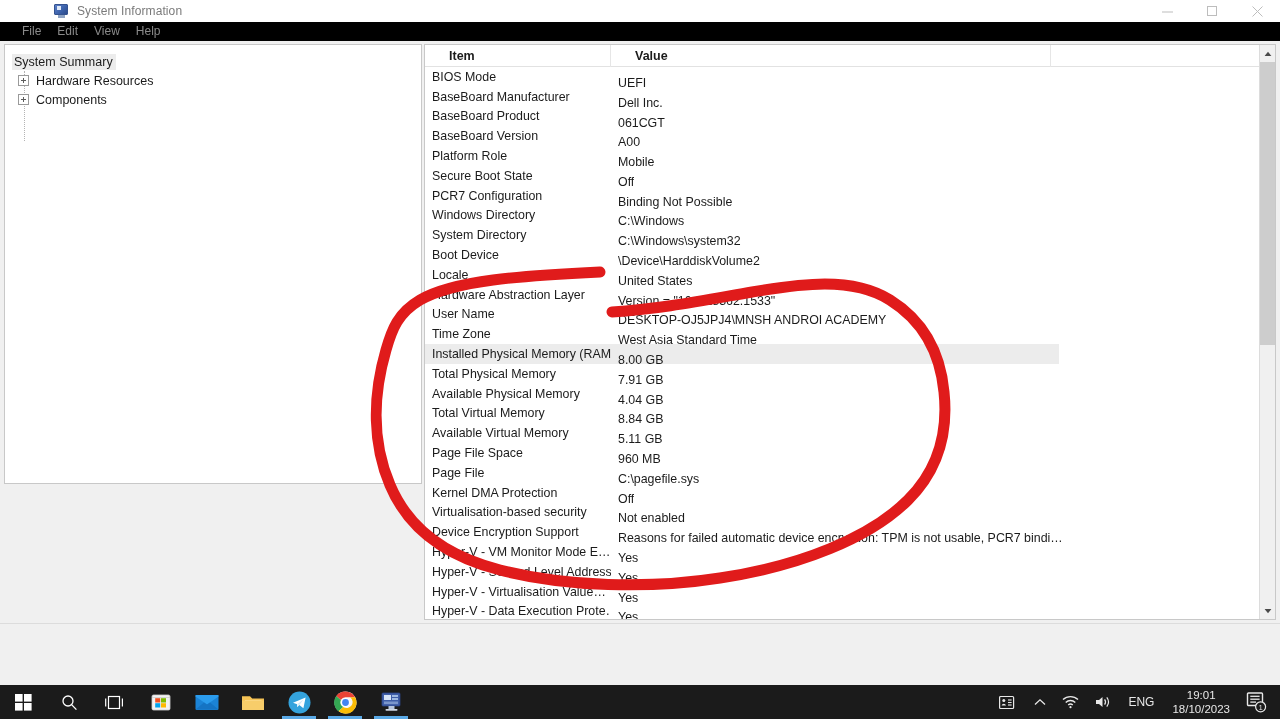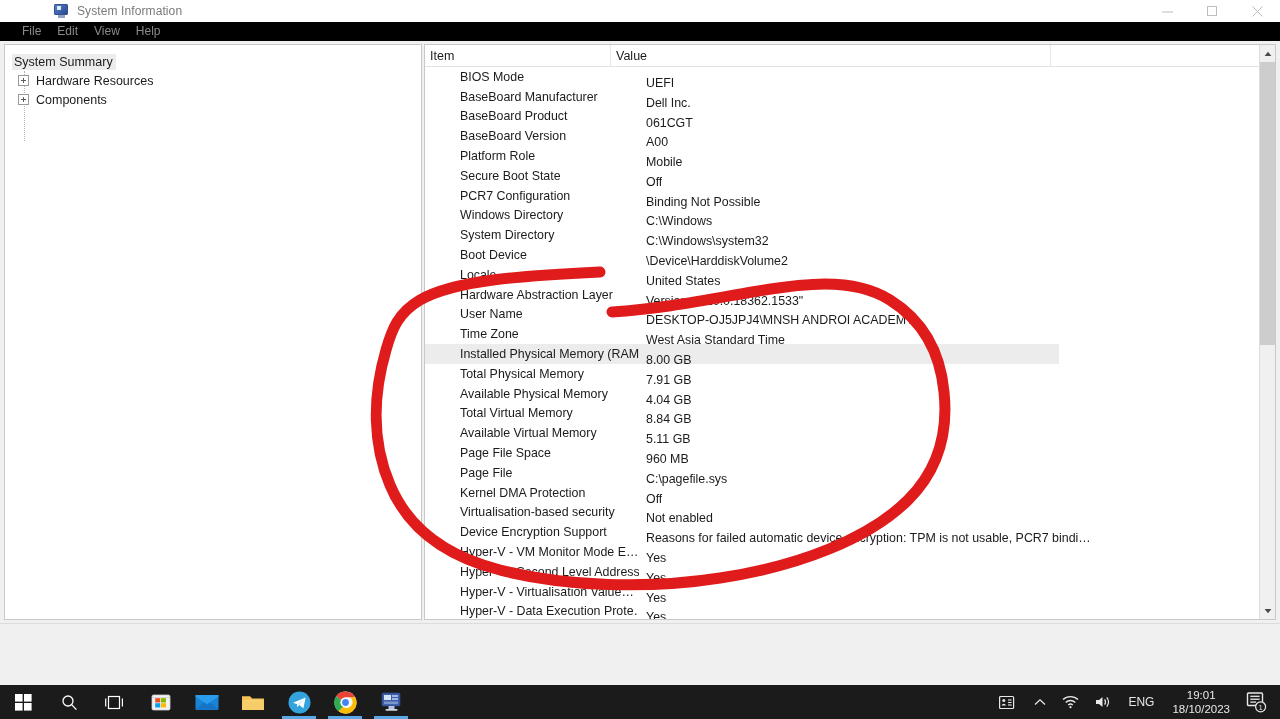--- a/index.html
+++ b/index.html
@@ -62,21 +62,21 @@
     font-size: 12px; color: #8a8a8a;
     padding: 1px 9px 2px 7px;
   }
 
   
   .body-area {
     position: absolute; left: 0; top: 41px; width: 1280px; height: 582px;
     background: #f0f0f0;
   }
   .tree-pane {
-    position: absolute; left: 4px; top: 3px; width: 418px; height: 576px;
+    position: absolute; left: 4px; top: 3px; width: 418px; height: 440px;
     background: #ffffff; border: 1px solid #c8c8c8;
     overflow: hidden;
   }
   .tree-root {
     font-size: 12.5px; color: #222;
     padding: 7px 0 0 0;
   }
   .tree-row {
     height: 19px; display: flex; align-items: center;
     padding-left: 5px; color: #1b1b1b; font-size: 12.5px;
@@ -109,30 +109,30 @@
     overflow: hidden;
   }
   .list-header {
     height: 22px; display: flex; align-items: center;
     border-bottom: 1px solid #e2e2e2;
     background: #ffffff;
     position: relative;
   }
   .list-header .hcell {
     font-size: 12.5px; color: #1b1b1b;
-    padding-left: 5px; height: 22px; display: flex; align-items: center;
+    padding-left: 24px; height: 22px; display: flex; align-items: center; font-weight: bold;
   }
   .hcell.c-item { width: 186px; border-right: 1px solid #e6e6e6; }
   .hcell.c-value { width: 440px; border-right: 1px solid #e6e6e6; }
   .hcell.c-rest { flex: 1; }
 
   .rows { position: relative; }
   .row {
     height: 19.8px; display: flex; align-items: center;
-    font-size: 12.4px; color: #1b1b1b; white-space: nowrap; padding-left: 28px;
+    font-size: 12.4px; color: #1b1b1b; white-space: nowrap;
   }
   .row.highlight { background: #ececec; width: 634px; }
   .cell-item { width: 186px; padding-left: 7px; overflow: hidden; }
   .cell-value { padding-left: 7px; overflow: hidden; margin-top: 12px; }
 
   
   .vscroll {
     position: absolute; right: 0; top: 0; width: 16px; bottom: 0;
     background: #f0f0f0; border-left: 1px solid #dcdcdc;
   }

